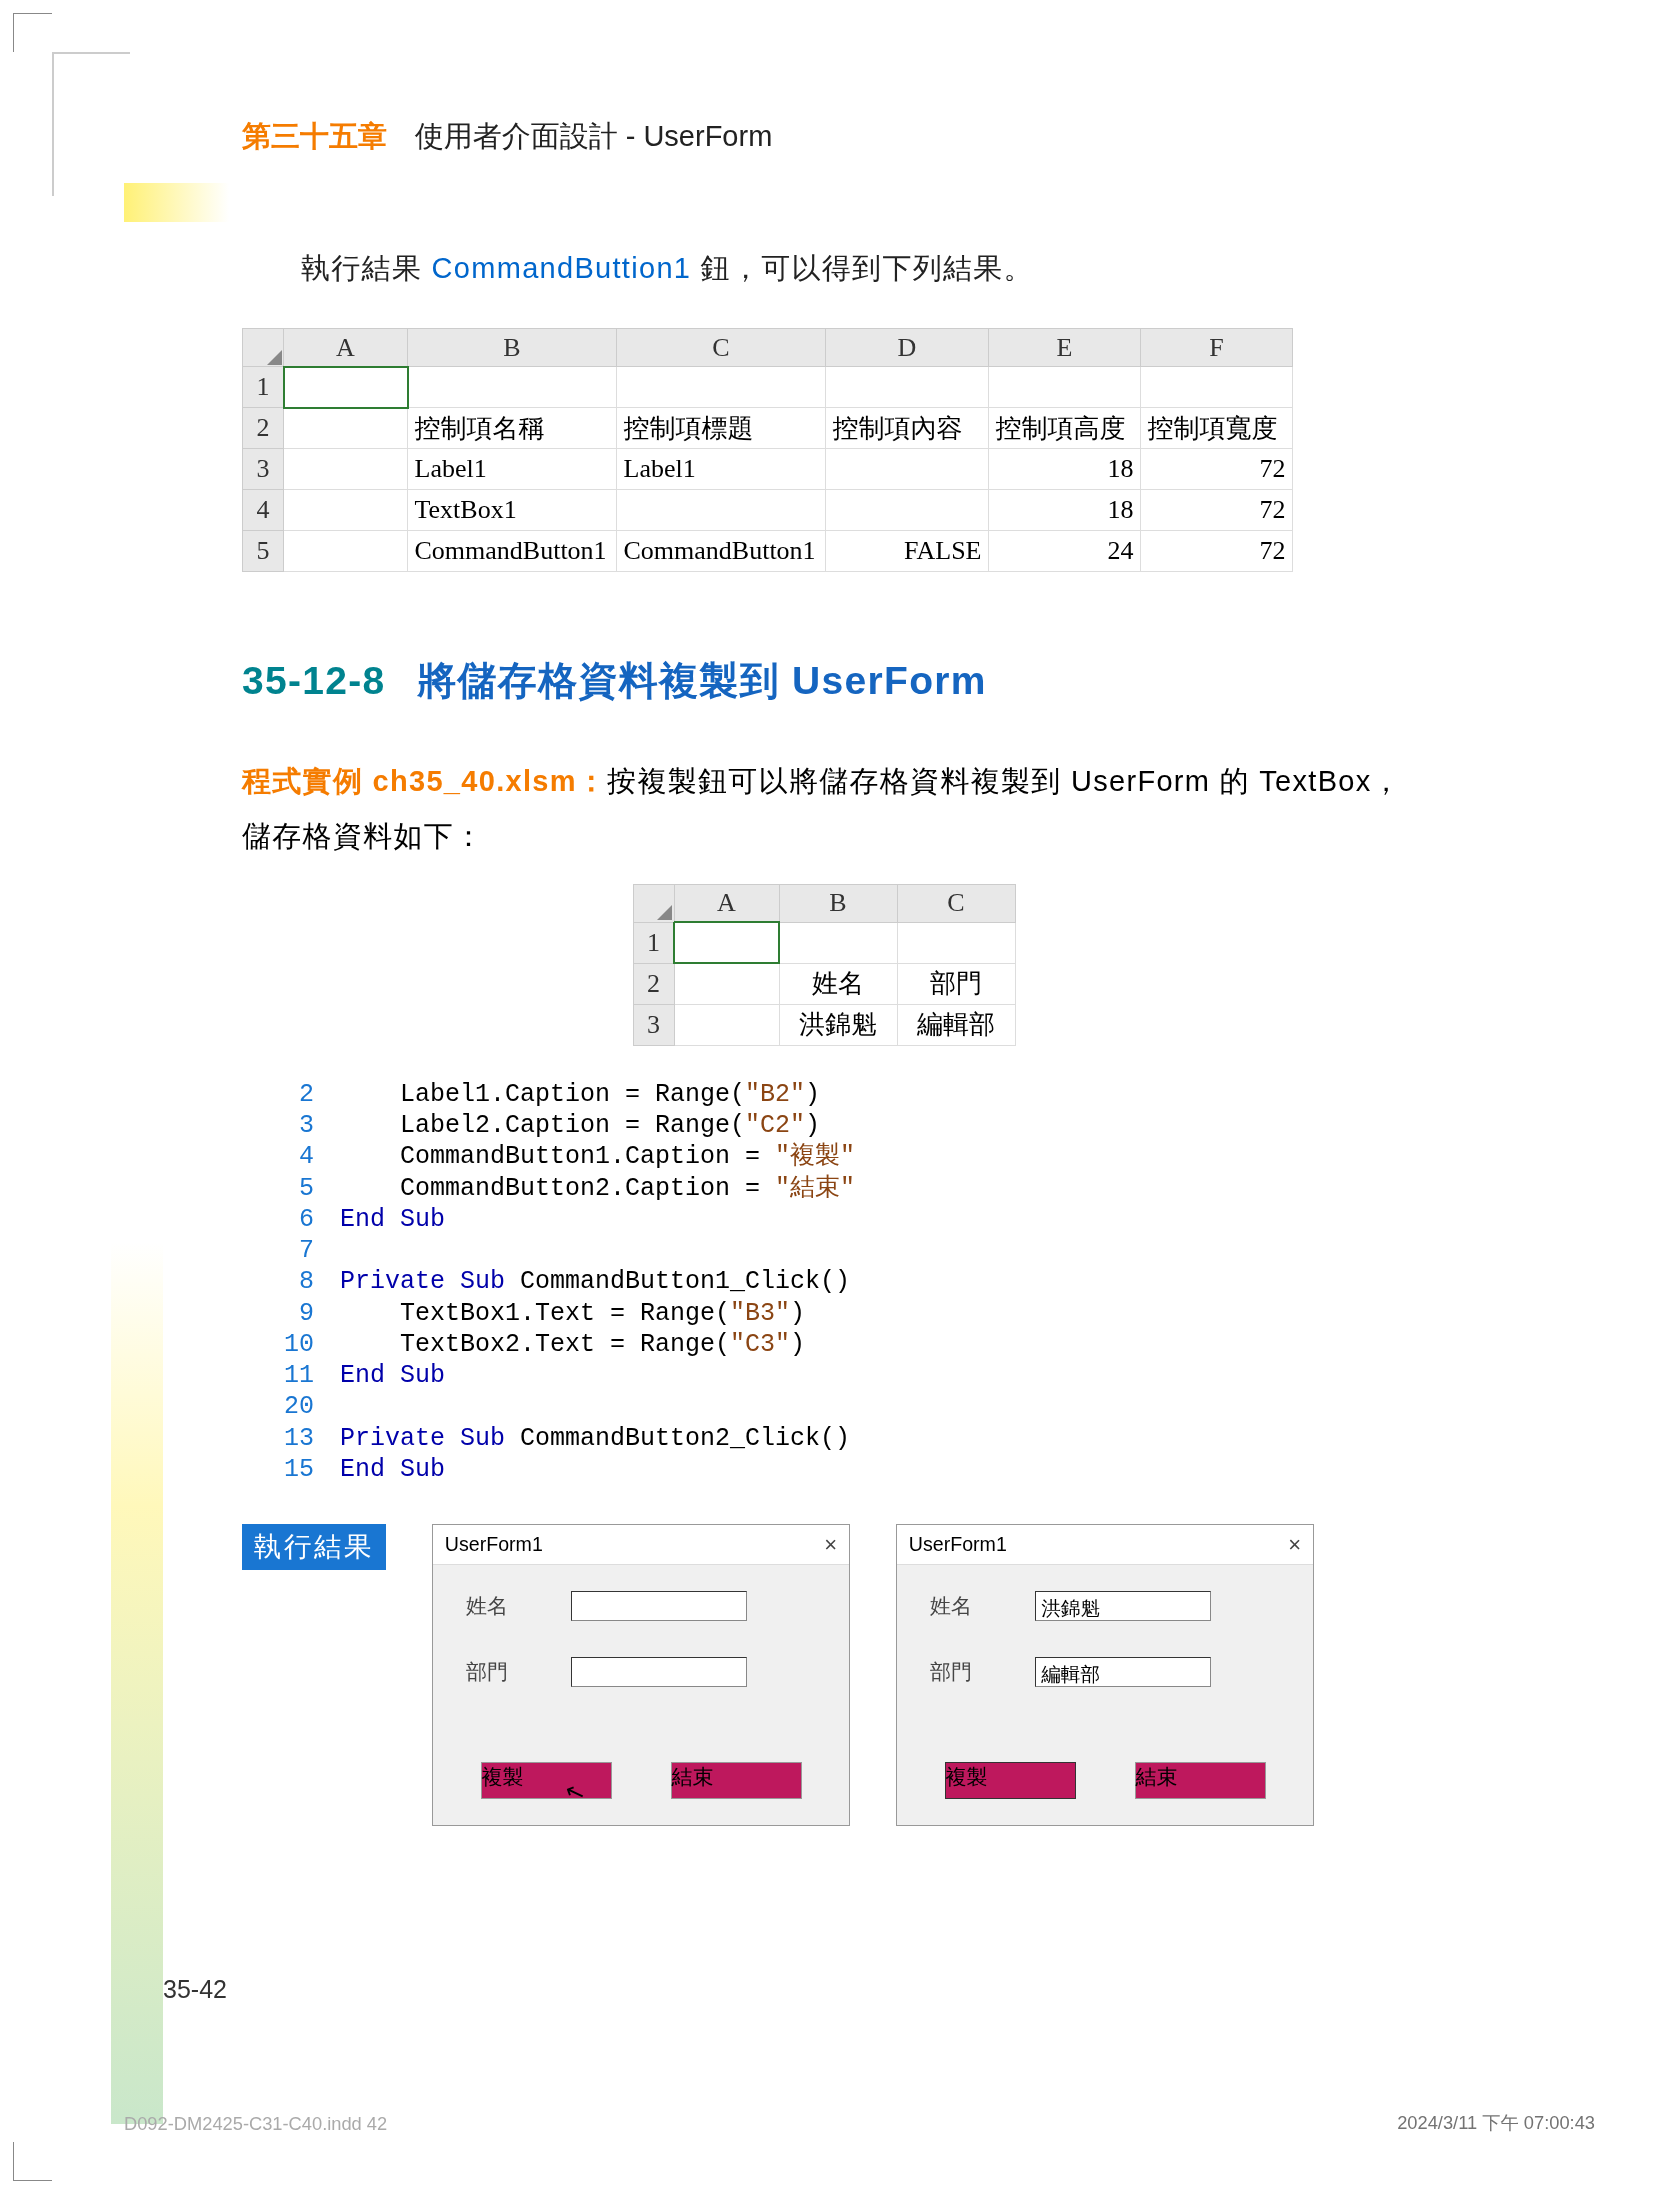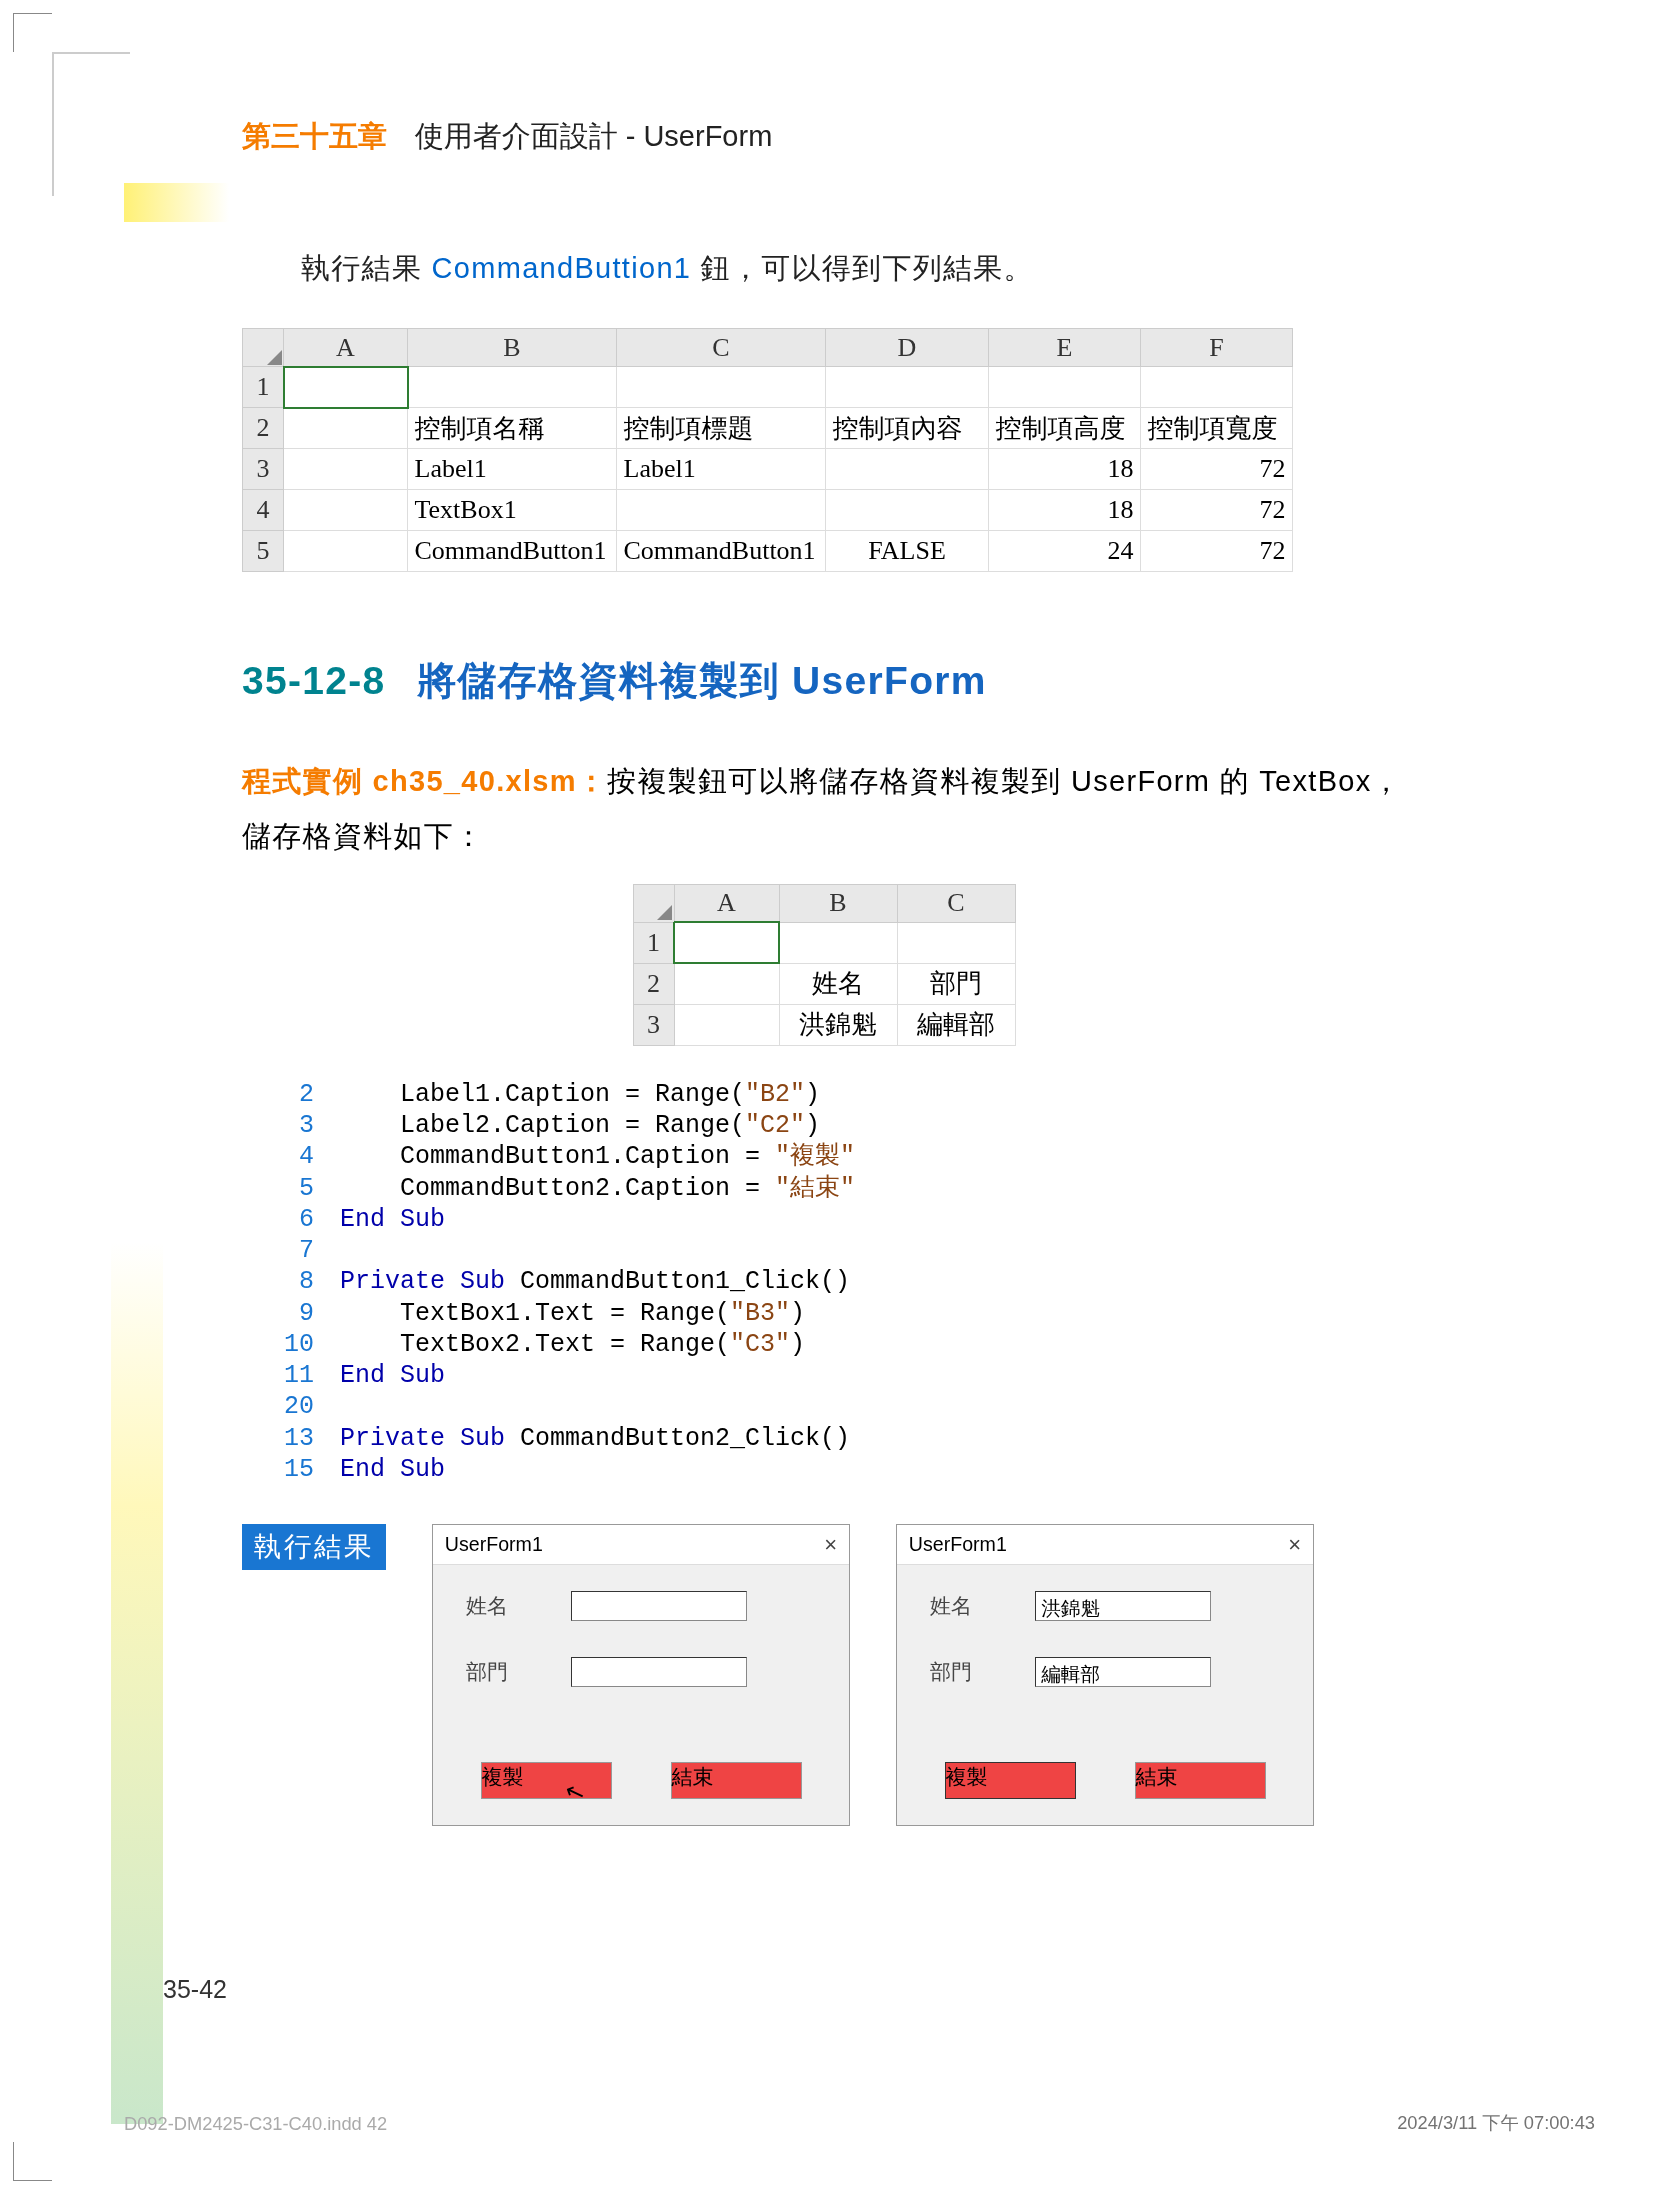--- a/index.html
+++ b/index.html
@@ -93,21 +93,21 @@
     padding: 0 6.5px;
   }
   .excel-tbl .active { outline: 2px solid #2e7d32; outline-offset: -1.3px; }
   .tbl1 th.A { width: 124px; }
   .tbl1 th.B { width: 209px; }
   .tbl1 th.C { width: 209px; }
   .tbl1 th.D { width: 163px; text-align: center; }
   .tbl1 th.E { width: 152px; }
   .tbl1 th.F { width: 152px; }
   .tbl1 .r { text-align: right; }
-  .tbl1 .c { text-align: center; }
+  .tbl1 .c { text-align: right; }
   .tbl1 td { font-family: "Times New Roman", "Microsoft JhengHei", serif; }
 
   .section-h {
     margin-left: 124px;
     margin-top: 82px;
     margin-bottom: 46px;
     font-size: 39px;
     font-weight: bold;
     letter-spacing: 1.3px;
   }
@@ -183,21 +183,21 @@
   .uf-input {
     width: 176px; height: 30px;
     border: 1.3px inset #888;
     background: #fff;
     padding: 2.6px 5.2px;
     font-size: 19.6px;
   }
   .uf-buttons { display: flex; gap: 59px; justify-content: center; padding: 19.6px 0 26px; }
   .uf-btn {
     width: 131px; height: 37px;
-    background: #ef4444;
+    background: #be185d;
     border: 0.7px solid #999;
     font-size: 21px;
     position: relative;
   }
   .uf-btn.active { border: 1.3px solid #333; }
   .cursor-arrow {
     position: absolute;
     right: 26px; bottom: -7.8px;
     font-size: 23.5px;
     color: #000;

